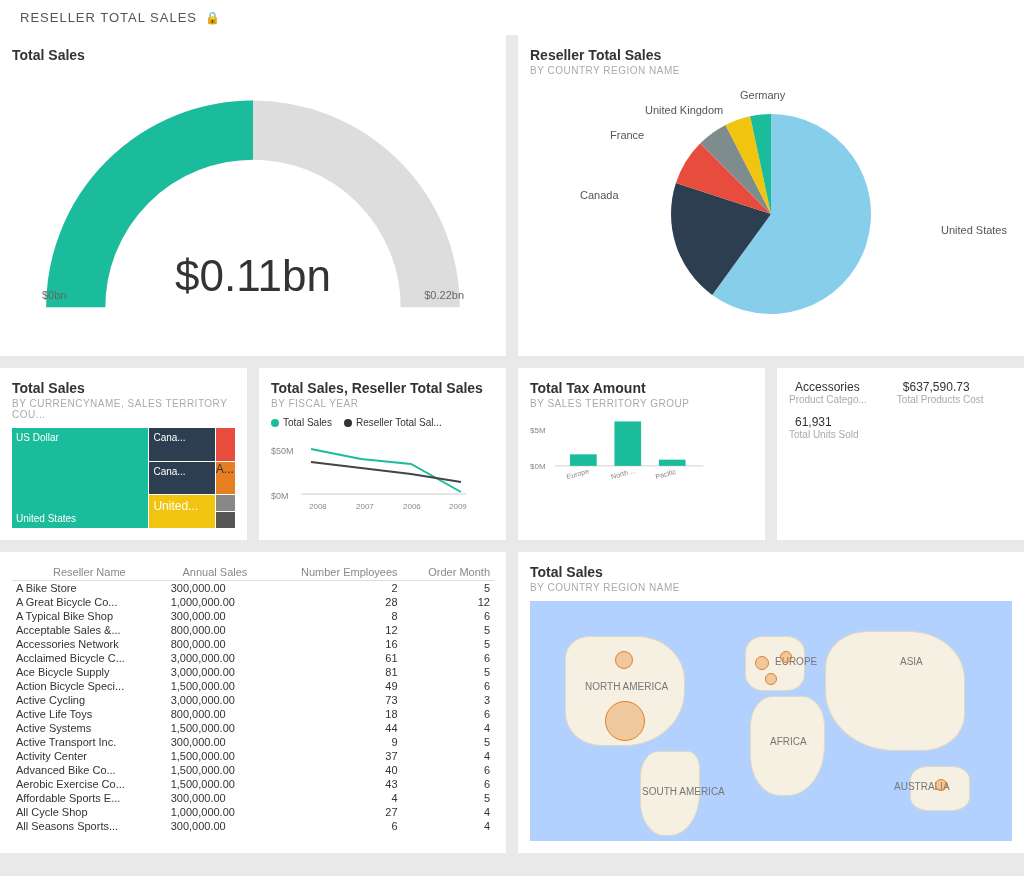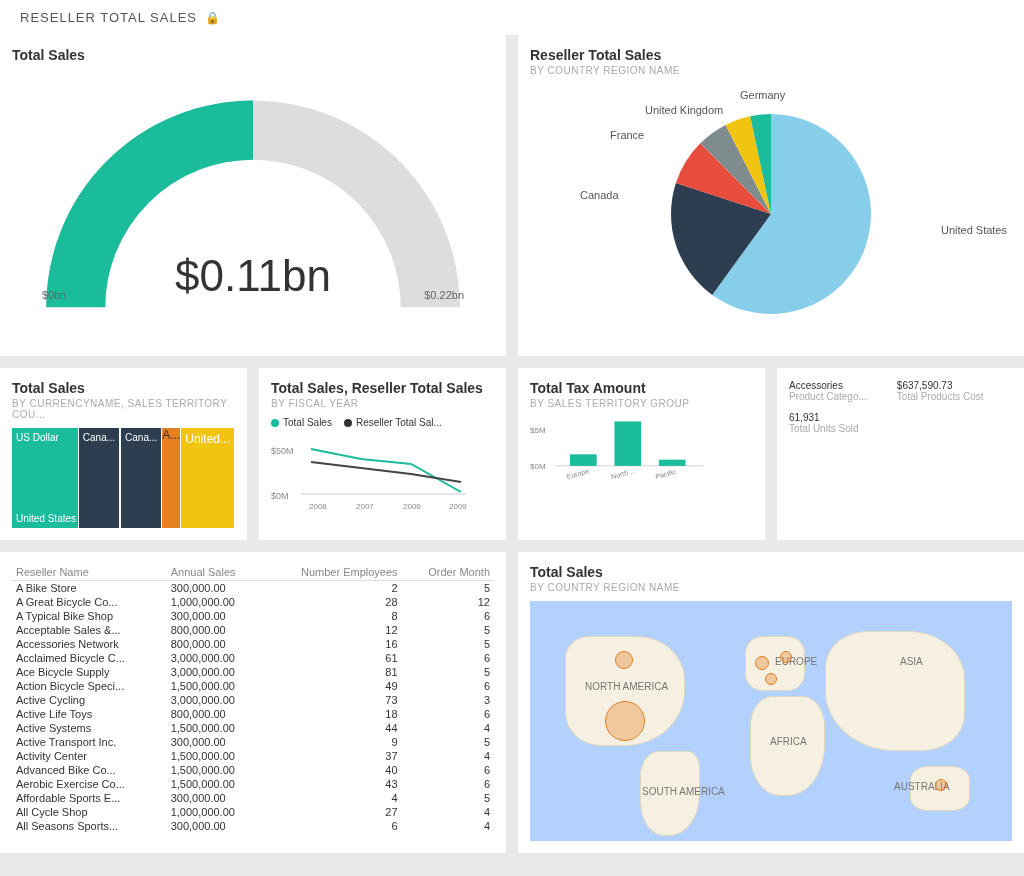--- a/index.html
+++ b/index.html
@@ -15,42 +15,42 @@
 .gauge-wrap { position: relative; height: 260px; display:flex; align-items:flex-end; justify-content:center; }
 .gauge-svg { width: 100%; height: 100%; }
 .gauge-center { position:absolute; bottom: 30px; font-size: 44px; color:#333; font-weight:300; left:0; right:0; text-align:center;}
 .gauge-min { position:absolute; left:30px; bottom:30px; font-size:11px; color:#666;}
 .gauge-max { position:absolute; right:30px; bottom:30px; font-size:11px; color:#666;}
 .pie-wrap { position:relative; height:260px; display:flex; align-items:center; justify-content:center; }
 .pie-label { position:absolute; font-size:11px; color:#555; }
 .treemap { display:flex; height:100px; gap:1px; }
 .tm-left { flex:3; background:#1abc9c; color:#fff; padding:4px; font-size:10px; position:relative;}
 .tm-left .bot { position:absolute; bottom:4px; left:4px; }
-.tm-right { flex:2; display:flex; flex-direction:row; gap:1px;text-align:right;}
+.tm-right { flex:2; display:flex; flex-direction:column; gap:1px;}
 .tm-r1 { flex:1; display:flex; gap:1px;}
 .tm-r1a { flex:3; background:#2c3e50; color:#fff; padding:4px; font-size:10px;}
 .tm-r1b { flex:1; background:#e74c3c;}
 .tm-r2 { flex:1; display:flex; gap:1px;}
 .tm-r2a { flex:3; background:#2c3e50; color:#fff; padding:4px; font-size:10px;}
 .tm-r2b { flex:1; background:#e67e22;}
 .tm-r3 { flex:1; display:flex; gap:1px;}
 .tm-r3a { flex:3; background:#f1c40f; color:#fff; padding:4px; font-size:12px;}
 .tm-r3b { flex:1; display:flex; flex-direction:column; gap:1px;}
 .tm-r3b1{flex:1;background:#888;} .tm-r3b2{flex:1;background:#555;}
 .line-legend { display:flex; gap:12px; font-size:10px; margin-bottom:6px;}
 .leg-item{display:flex;align-items:center;gap:4px;}
 .leg-dot{width:8px;height:8px;border-radius:50%;}
 .mini-chart { height:80px; }
 .kpi-block { display:flex; gap:30px; }
 .kpi-col { }
-.kpi-val { font-size:10px; font-weight:400; color:#333;}
+.kpi-val { font-size:12px; font-weight:400; color:#333;margin-left:6px;}
 .kpi-lbl { font-size:10px; color:#aaa; margin-bottom:10px;}
 .table-wrap { background:#fff; padding:12px; font-size:11px; }
 table { width:100%; border-collapse:collapse; }
-th { text-align:left; font-weight:400; color:#888; border-bottom:1px solid #ddd; padding:2px 4px; font-size:11px;}
+th { text-align:center; font-weight:400; color:#888; border-bottom:1px solid #ddd; padding:2px 4px; font-size:11px;}
 th.r, td.r { text-align:right;}
 td { padding:1px 4px; color:#333; }
 .map-tile { background:#fff; padding:12px; }
 .map-body { position:relative; height:240px; background:#b3d1ff; overflow:hidden; margin-top:8px;}
 .continent { position:absolute; background:#f5f0e1; border:1px solid #e0d8c0;}
 .cont-label { position:absolute; font-size:10px; color:#777; font-weight:500;}
 .bubble { position:absolute; border:1px solid #e67e22; background:rgba(230,126,34,0.35); border-radius:50%;}
 .quad-row { display:grid; grid-template-columns: repeat(4, 1fr); gap:12px; grid-column: span 2; }
 </style>
 </head>

